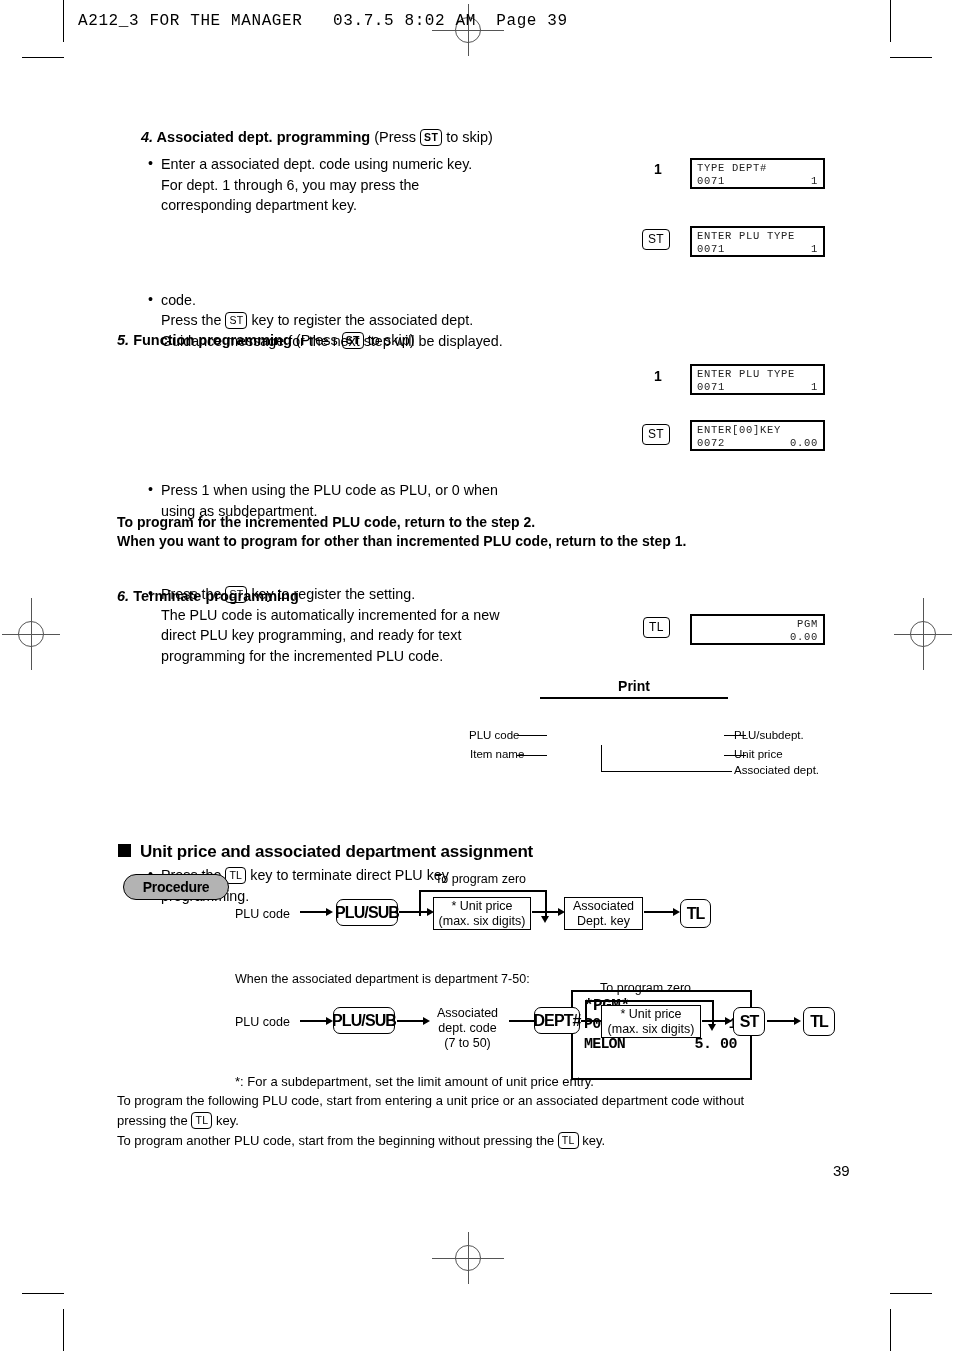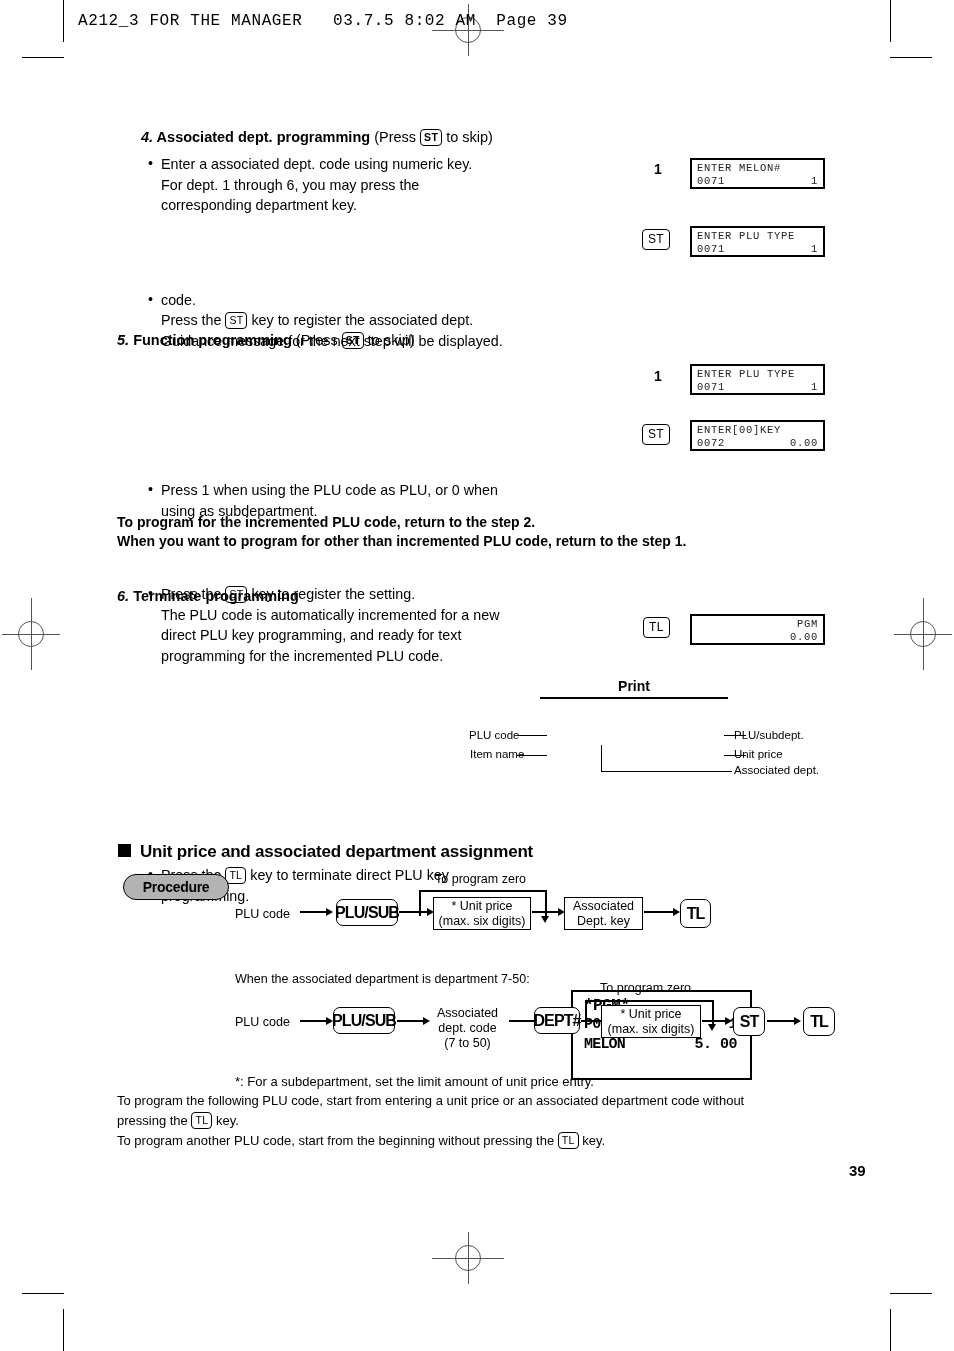--- a/index.html
+++ b/index.html
@@ -137,21 +137,21 @@
     border-bottom:4.5px solid transparent; border-left:7px solid #000;
   }
   .arrow-down {
     position:absolute; width:0;height:0;
     border-left:4.5px solid transparent; border-right:4.5px solid transparent;
     border-top:7px solid #000;
   }
   .seg { position:absolute; background:#000; }
 
   .footnote { font-size: 13px; line-height: 20px; }
-  .pagenum { font-size: 15px; font-weight: bold; margin-left: 16px; }
+  .pagenum { font-size: 15px; font-weight: normal; }
 </style>
 </head>
 <body>
 
 <div class="crop-line abs" style="left:63px;top:0;width:1px;height:42px;"></div>
 <div class="crop-line abs" style="left:22px;top:57px;width:42px;height:1px;"></div>
 <div class="crop-line abs" style="left:890px;top:0;width:1px;height:42px;"></div>
 <div class="crop-line abs" style="left:890px;top:57px;width:42px;height:1px;"></div>
 <div class="crop-line abs" style="left:63px;top:1309px;width:1px;height:42px;"></div>
 <div class="crop-line abs" style="left:22px;top:1293px;width:42px;height:1px;"></div>
@@ -200,21 +200,21 @@
   <div>
     <span>Press the</span>
     <span class="key">ST</span>
     <span>key to register the associated dept.</span>
   </div>
   <div>Guidance message for the next step will be displayed.</div>
 </div>
 
 <div class="abs stepnum" style="left:654px;top:161px;">1</div>
 <div class="abs lcd" style="left:690px;top:158px;">
-  <div class="row"><span>ENTER MELON#</span></div>
+  <div class="row"><span>TYPE DEPT#</span></div>
   <div class="row">
     <span>0071</span>
     <span>1</span>
   </div>
 </div>
 
 <div class="abs" style="left:642px;top:229px;">
   <span class="key big">ST</span>
 </div>
 <div class="abs lcd" style="left:690px;top:226px;">

